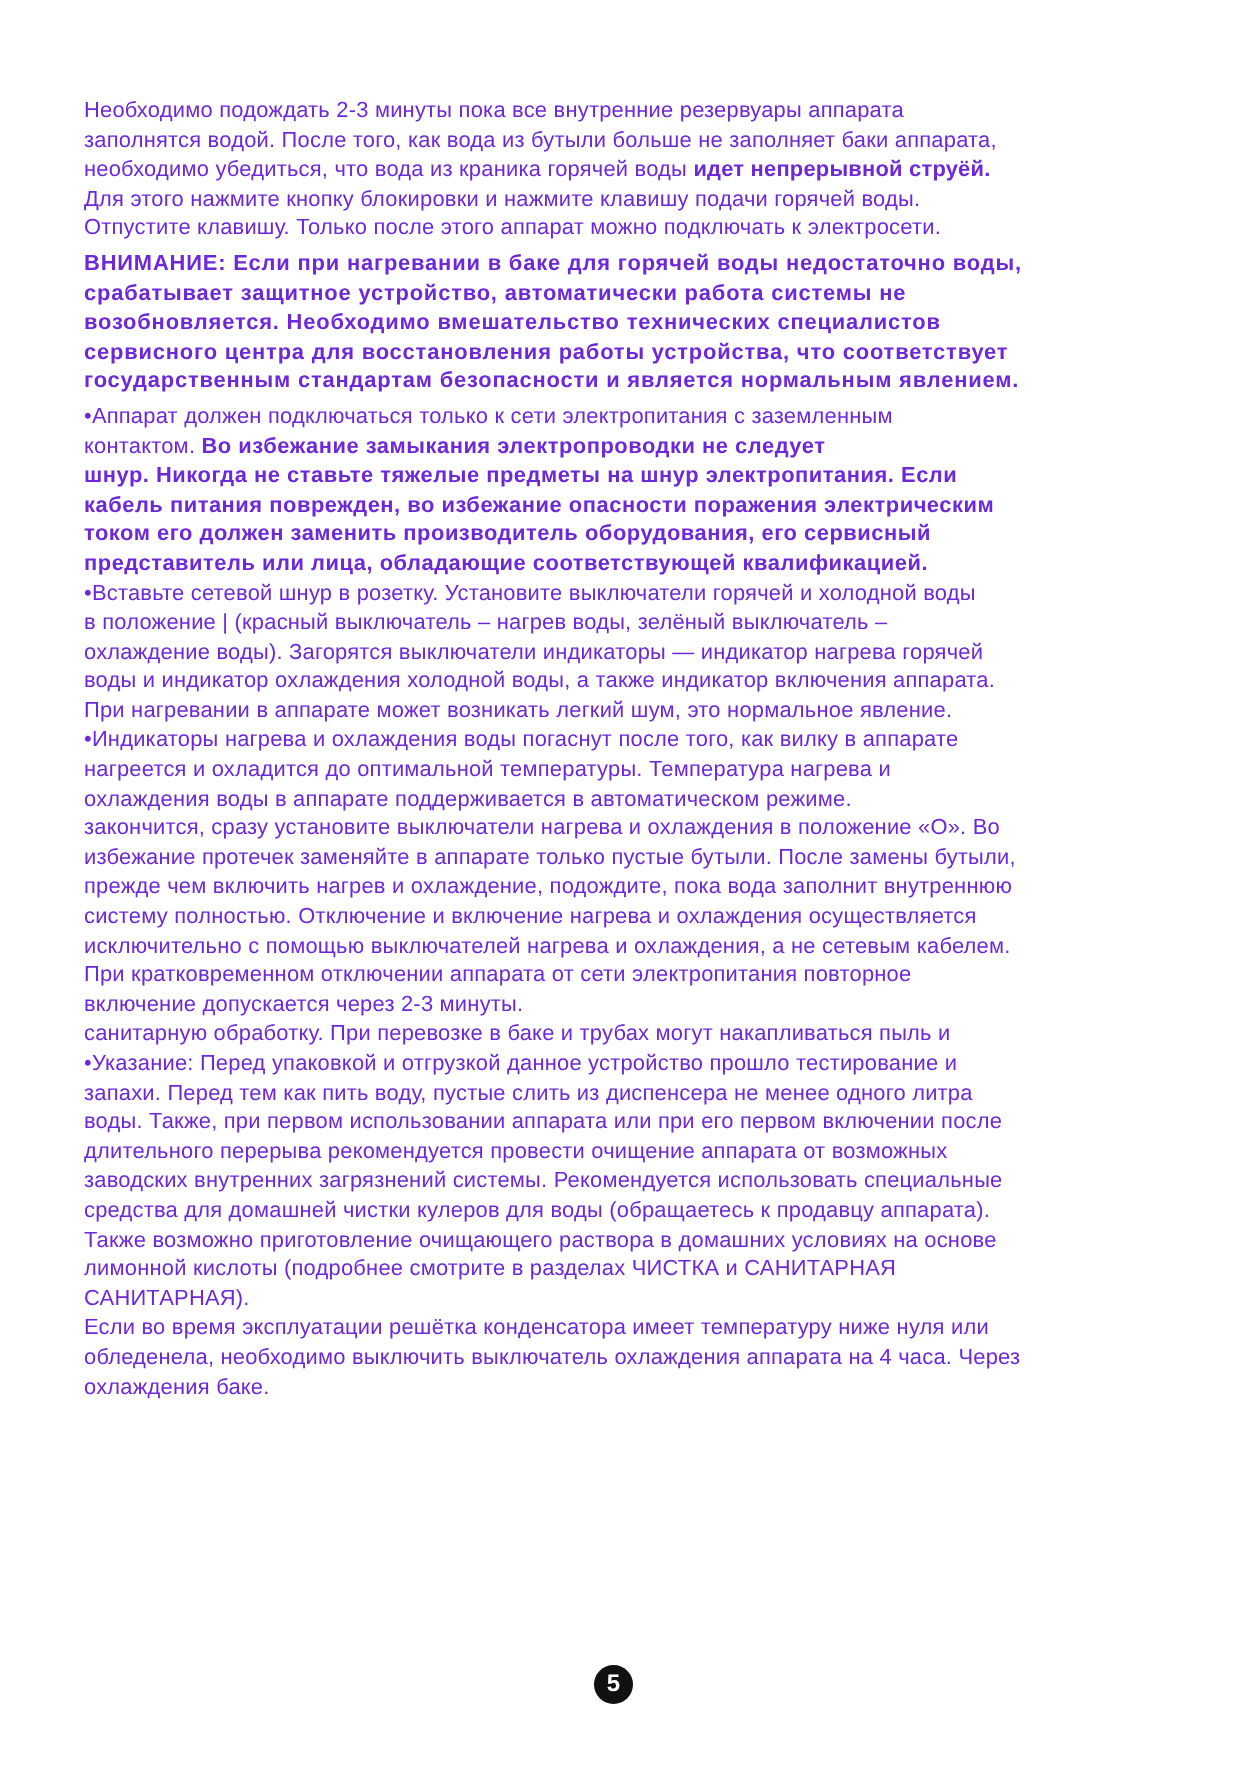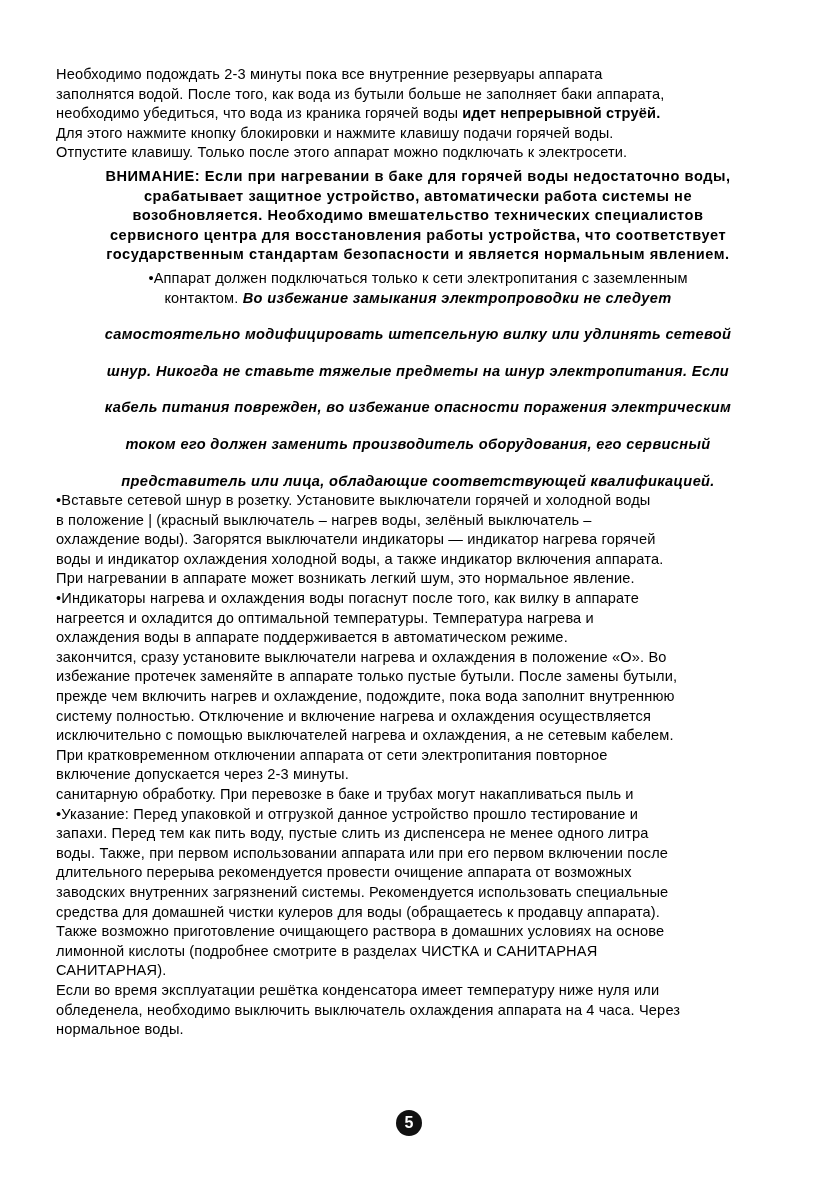--- a/index.html
+++ b/index.html
@@ -14,39 +14,36 @@
       overflow: hidden;
     }
     .page {
       position: absolute;
       left: 56px;
       top: 65px;
       width: 724px;
       font-family: "Liberation Sans", sans-serif;
       font-size: 14.6px;
       line-height: 19.6px;
-      color: #000000;
+      color: #6d28d9;
       letter-spacing: 0.15px;
     }
     .para {
       margin: 0;
       padding: 0;
     }
     .para.gap-before {
       margin-top: 4px;
-      text-align: center;
     }
     .bold {
       font-weight: bold;
     }
     .bold-italic {
       font-weight: bold;
-      font-style: italic;
       letter-spacing: 0.35px;
-      margin-top: 17px;
     }
     .warning {
       font-weight: bold;
       letter-spacing: 0.55px;
     }
     .line {
       display: block;
       white-space: nowrap;
     }
     .page-number {
@@ -82,21 +79,20 @@
     <span class="line">ВНИМАНИЕ: Если при нагревании в баке для горячей воды недостаточно воды,</span>
     <span class="line">срабатывает защитное устройство, автоматически работа системы не</span>
     <span class="line">возобновляется. Необходимо вмешательство технических специалистов</span>
     <span class="line">сервисного центра для восстановления работы устройства, что соответствует</span>
     <span class="line">государственным стандартам безопасности и является нормальным явлением.</span>
   </p>
 
   <p class="para gap-before">
     <span class="line">•Аппарат должен подключаться только к сети электропитания с заземленным</span>
     <span class="line"><span>контактом. </span><span class="bold-italic">Во избежание замыкания электропроводки не следует</span></span>
-    <span class="line bold-italic">самостоятельно модифицировать штепсельную вилку или удлинять сетевой</span>
     <span class="line bold-italic">шнур. Никогда не ставьте тяжелые предметы на шнур электропитания. Если</span>
     <span class="line bold-italic">кабель питания поврежден, во избежание опасности поражения электрическим</span>
     <span class="line bold-italic">током его должен заменить производитель оборудования, его сервисный</span>
     <span class="line bold-italic">представитель или лица, обладающие соответствующей квалификацией.</span>
   </p>
 
   <p class="para">
     <span class="line">•Вставьте сетевой шнур в розетку. Установите выключатели горячей и холодной воды</span>
     <span class="line">в положение | (красный выключатель – нагрев воды, зелёный выключатель –</span>
     <span class="line">охлаждение воды). Загорятся выключатели индикаторы — индикатор нагрева горячей</span>
@@ -129,18 +125,18 @@
     <span class="line">заводских внутренних загрязнений системы. Рекомендуется использовать специальные</span>
     <span class="line">средства для домашней чистки кулеров для воды (обращаетесь к продавцу аппарата).</span>
     <span class="line">Также возможно приготовление очищающего раствора в домашних условиях на основе</span>
     <span class="line">лимонной кислоты (подробнее смотрите в разделах ЧИСТКА и САНИТАРНАЯ</span>
     <span class="line">САНИТАРНАЯ).</span>
   </p>
 
   <p class="para">
     <span class="line">Если во время эксплуатации решётка конденсатора имеет температуру ниже нуля или</span>
     <span class="line">обледенела, необходимо выключить выключатель охлаждения аппарата на 4 часа. Через</span>
-    <span class="line">нормальное воды.</span>
+    <span class="line">охлаждения баке.</span>
   </p>
 
 </div>
 
 <div class="page-number">5</div>
 
 </body></html>

